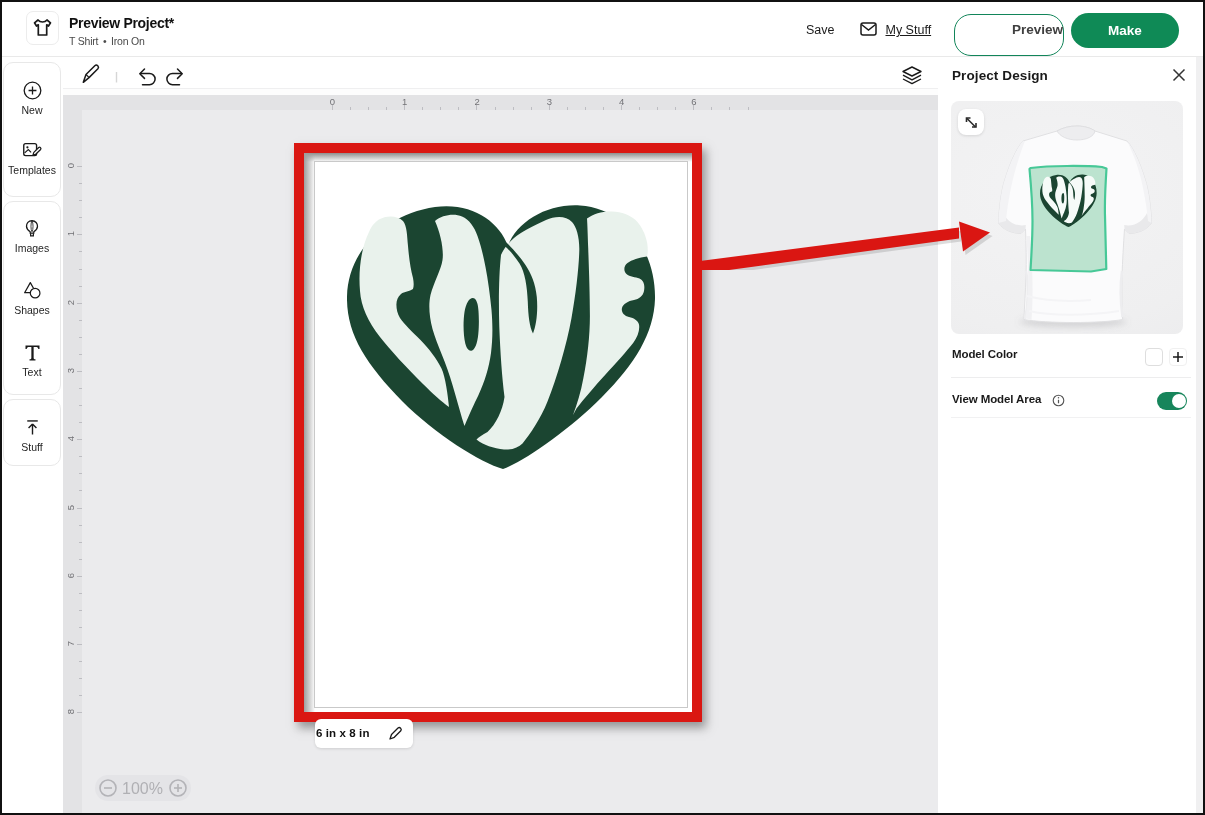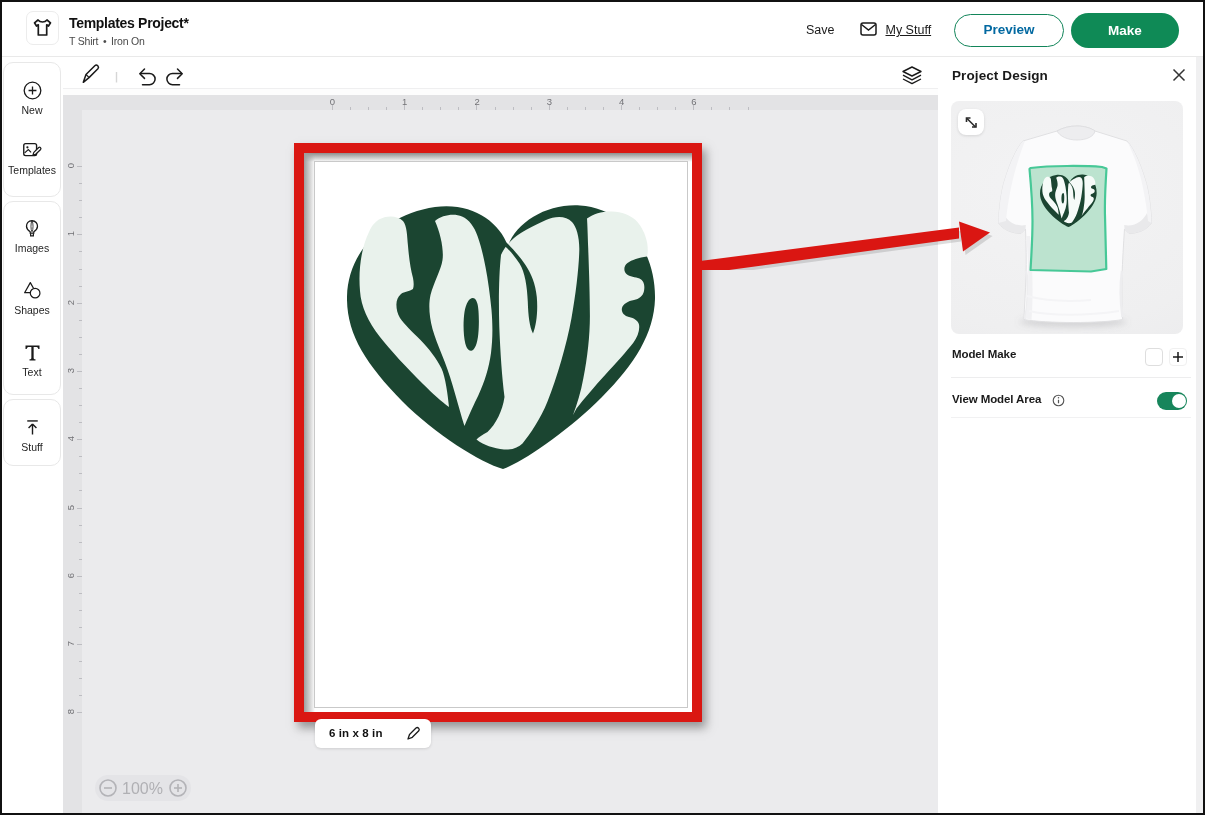--- a/index.html
+++ b/index.html
@@ -8,21 +8,21 @@
   .abs { position:absolute; }
   #frame { position:absolute; inset:0; border:2px solid #111; pointer-events:none; z-index:99; }
 
   
   #topbar { position:absolute; left:2px; top:2px; right:2px; height:55px; background:#fff; border-bottom:1px solid #e9e9e9; z-index:5; }
   #projbtn { position:absolute; left:24px; top:9px; width:33px; height:34px; border:1px solid #ececec; border-radius:7px; background:#fff; }
   #title { position:absolute; left:67px; top:13px; font-size:14px; font-weight:bold; color:#111; letter-spacing:-0.3px; }
   #subtitle { position:absolute; left:67px; top:33px; font-size:10.5px; color:#4a4a4a; letter-spacing:-0.2px; }
   #save { position:absolute; left:804px; top:21px; font-size:12.5px; color:#1a1a1a; }
   #mystuff { position:absolute; left:858px; top:20px; font-size:12.5px; color:#1a1a1a; }
-  #btn-preview { position:absolute; left:952px; top:12px; width:110px; height:33px; border:1.6px solid #12855a; border-radius:17px; color:#0369a1; font-size:13.5px; font-weight:bold; text-align:center; line-height:30px; background:#fff; }
+  #btn-preview { position:absolute; left:952px; top:12px; width:110px; height:42px; border:1.6px solid #12855a; border-radius:17px; color:#404040; font-size:13.5px; font-weight:bold; text-align:right; line-height:30px; background:#fff; }
   #btn-make { position:absolute; left:1069px; top:11px; width:108px; height:35px; border-radius:18px; background:#0f8a56; color:#fff; font-size:13.5px; font-weight:bold; text-align:center; line-height:35px; }
 
   
   #sidebar { position:absolute; left:2px; top:57px; width:61px; bottom:2px; background:#fff; z-index:4; }
   .navcard { position:absolute; left:1px; width:58px; background:#fff; border:1px solid #e8e8e8; border-radius:10px; }
   .navitem { position:absolute; width:100%; text-align:center; color:#1a1a1a; }
   .navlabel { font-size:10.5px; color:#1f1f1f; }
 
   
   #canvas { position:absolute; left:63px; top:57px; width:875px; bottom:2px; background:#ebebed; }
@@ -30,21 +30,21 @@
   #ruler-top { position:absolute; left:82px; top:95px; width:856px; height:15px; background:#e3e3e5; z-index:2; }
   #ruler-left { position:absolute; left:63px; top:95px; width:19px; height:718px; background:#e3e3e5; z-index:2; }
   .rnum { position:absolute; font-size:9.5px; color:#717175; }
   .tick { position:absolute; background:#bdbdc2; }
 
   
   #artboard { position:absolute; left:314px; top:161px; width:374px; height:547px; background:#fff; border:1px solid #c9c9c9; z-index:1; }
   #abshadow-t { position:absolute; left:304px; top:153px; width:388px; height:9px; background:linear-gradient(#8f8f8f,rgba(255,255,255,0)); z-index:1; }
   #abshadow-l { position:absolute; left:304px; top:153px; width:11px; height:559px; background:linear-gradient(90deg,#9f9f9f,rgba(255,255,255,0)); z-index:1; }
   #redbox { position:absolute; left:294px; top:143px; width:408px; height:579px; border:10px solid #da1712; box-shadow:4px 6px 9px rgba(80,80,80,0.55); z-index:2; }
-  #sizetag { position:absolute; left:315px; top:719px; width:116px; height:29px; background:#fff; border-radius:6px; box-shadow:0 1px 3px rgba(0,0,0,0.12); z-index:3; font-size:11.5px; font-weight:bold; color:#111; line-height:29px; padding-left:14px; letter-spacing:0.1px; }
+  #sizetag { position:absolute; left:315px; top:719px; width:98px; height:29px; background:#fff; border-radius:6px; box-shadow:0 1px 3px rgba(0,0,0,0.12); z-index:3; font-size:11.5px; font-weight:bold; color:#111; line-height:29px; padding-left:1px; letter-spacing:0.1px; }
 
   
   #zoompill { position:absolute; left:95px; top:775px; width:96px; height:26px; border-radius:13px; background:#e4e4e7; color:#b3b3b7; z-index:2; }
 
   
   #panel { position:absolute; left:938px; top:57px; width:265px; bottom:2px; background:#fff; z-index:4; }
   #panel h3 { position:absolute; left:14px; top:11px; font-size:13.5px; color:#1a1a1a; letter-spacing:0.1px; }
   #pclose { position:absolute; left:233px; top:10px; width:16px; height:16px; }
   #pimg { position:absolute; left:13px; top:44px; width:232px; height:233px; border-radius:8px; background:radial-gradient(ellipse 150% 110% at 42% 38%, #f3f3f4 0%, #efeff0 55%, #e8e8ea 100%); overflow:hidden; }
   #pexpand { position:absolute; left:7px; top:8px; width:26px; height:26px; background:#fff; border-radius:8px; box-shadow:0 1px 3px rgba(0,0,0,0.12); }
@@ -54,21 +54,21 @@
 </head>
 <body>
   <div id="frame"></div>
 
   <div id="topbar">
     <div id="projbtn">
       <svg width="31" height="32" viewBox="0 0 31 32">
         <path d="M11 8 L7.5 10.8 L9.5 14 L11.3 12.8 L11.3 23 L19.7 23 L19.7 12.8 L21.5 14 L23.5 10.8 L20 8 C19 9.2 17.3 10 15.5 10 C13.7 10 12 9.2 11 8 Z" fill="none" stroke="#1a1a1a" stroke-width="1.7" stroke-linejoin="round"></path>
       </svg>
     </div>
-    <div id="title">Templates Project*</div>
+    <div id="title">Preview Project*</div>
     <div id="subtitle">T Shirt  •  Iron On</div>
     <div id="save">Save</div>
     <div id="mystuff">
       <svg width="17" height="14" viewBox="0 0 17 14" style="vertical-align:-2px">
         <rect x="1" y="1" width="15" height="12" rx="2" fill="none" stroke="#1a1a1a" stroke-width="1.5"></rect>
         <path d="M1.5 2.5 L8.5 8 L15.5 2.5" fill="none" stroke="#1a1a1a" stroke-width="1.5"></path>
       </svg>
       <span style="margin-left:5px;text-decoration:underline;">My Stuff</span>
     </div>
     <div id="btn-preview">Preview</div>
@@ -304,21 +304,21 @@
       <div id="pexpand">
         <svg width="27" height="27" viewBox="0 0 27 27">
           <g stroke="#2a2a2a" stroke-width="1.6" fill="none">
             <path d="M9 9.5 L17.5 18"></path>
             <path d="M8.5 13 L8.5 9 L12.5 9"></path>
             <path d="M18 14 L18 18 L14 18"></path>
           </g>
         </svg>
       </div>
     </div>
-    <div class="prow-label" style="position:absolute; left:14px; top:291px;">Model Make</div>
+    <div class="prow-label" style="position:absolute; left:14px; top:291px;">Model Color</div>
     <div style="position:absolute; left:207px; top:291px; width:18px; height:18px; border:1px solid #dedede; border-radius:4px; background:#fff;"></div>
     <div style="position:absolute; left:231px; top:291px; width:18px; height:18px; border:1px solid #f0f0f0; border-radius:4px; background:#fff;">
       <svg width="16" height="16" viewBox="0 0 16 16">
         <path d="M8 3 L8 13 M3 8 L13 8" stroke="#1a1a1a" stroke-width="1.5"></path>
       </svg>
     </div>
     <div style="position:absolute; left:13px; top:320px; width:240px; height:1px; background:#ededee;"></div>
     <div class="prow-label" style="position:absolute; left:14px; top:336px;">View Model Area</div>
     <svg style="position:absolute; left:114px; top:337px;" width="13" height="13" viewBox="0 0 14 14">
       <circle cx="7" cy="7" r="5.7" fill="none" stroke="#555" stroke-width="1.2"></circle>

